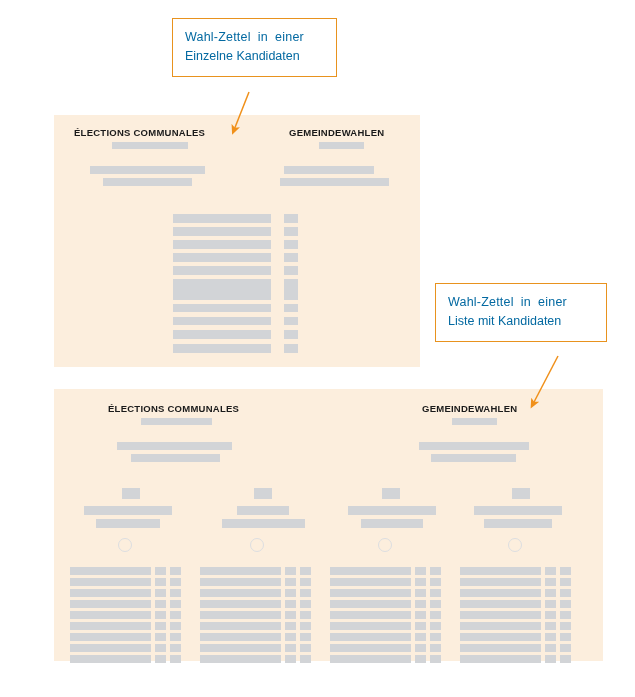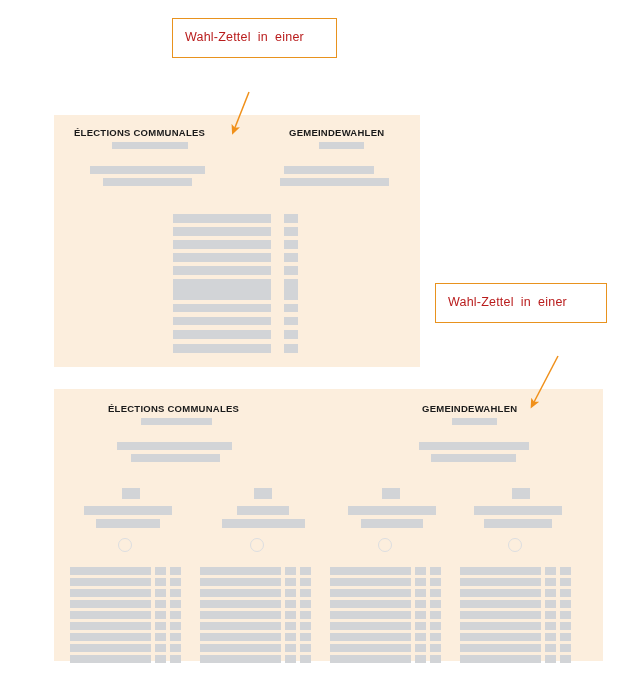--- a/index.html
+++ b/index.html
@@ -20,21 +20,21 @@
     width: 635px;
     height: 697px;
   }
 
   
   .callout {
     position: absolute;
     box-sizing: border-box;
     background: #ffffff;
     border: 1.6px solid #E8921E;
-    color: #b91c1c;
+    color: #0369a1;
     font-size: 12.5px;
     line-height: 19px;
     padding: 9px 10px 10px 12px;
     white-space: nowrap;
   }
   .callout .ln { display: block; }
   .callout .ln.justify {
     letter-spacing: 0.2px;
     word-spacing: 3.5px;
   }
@@ -281,19 +281,21 @@
       <marker id="arrowhead" markerWidth="7" markerHeight="7" refX="3.2" refY="3.4" orient="auto" markerUnits="strokeWidth">
         <path d="M0,0.4 L6.6,3.4 L0,6.4 L1.6,3.4 Z" fill="#F0901A"></path>
       </marker>
     </defs>
     <line x1="249" y1="92" x2="234" y2="130" stroke="#F0901A" stroke-width="1.5" marker-end="url(#arrowhead)"></line>
     <line x1="558" y1="356" x2="533" y2="404" stroke="#F0901A" stroke-width="1.5" marker-end="url(#arrowhead)"></line>
   </svg>
 
   <div class="callout" id="callout-small">
     <span class="ln justify">Wahl-Zettel in einer</span>
+    <span class="ln">Einzelne Kandidaten</span>
   </div>
 
   <div class="callout" id="callout-large">
     <span class="ln justify">Wahl-Zettel in einer</span>
+    <span class="ln">Liste mit Kandidaten</span>
   </div>
 
 </div>
 
 </body></html>

